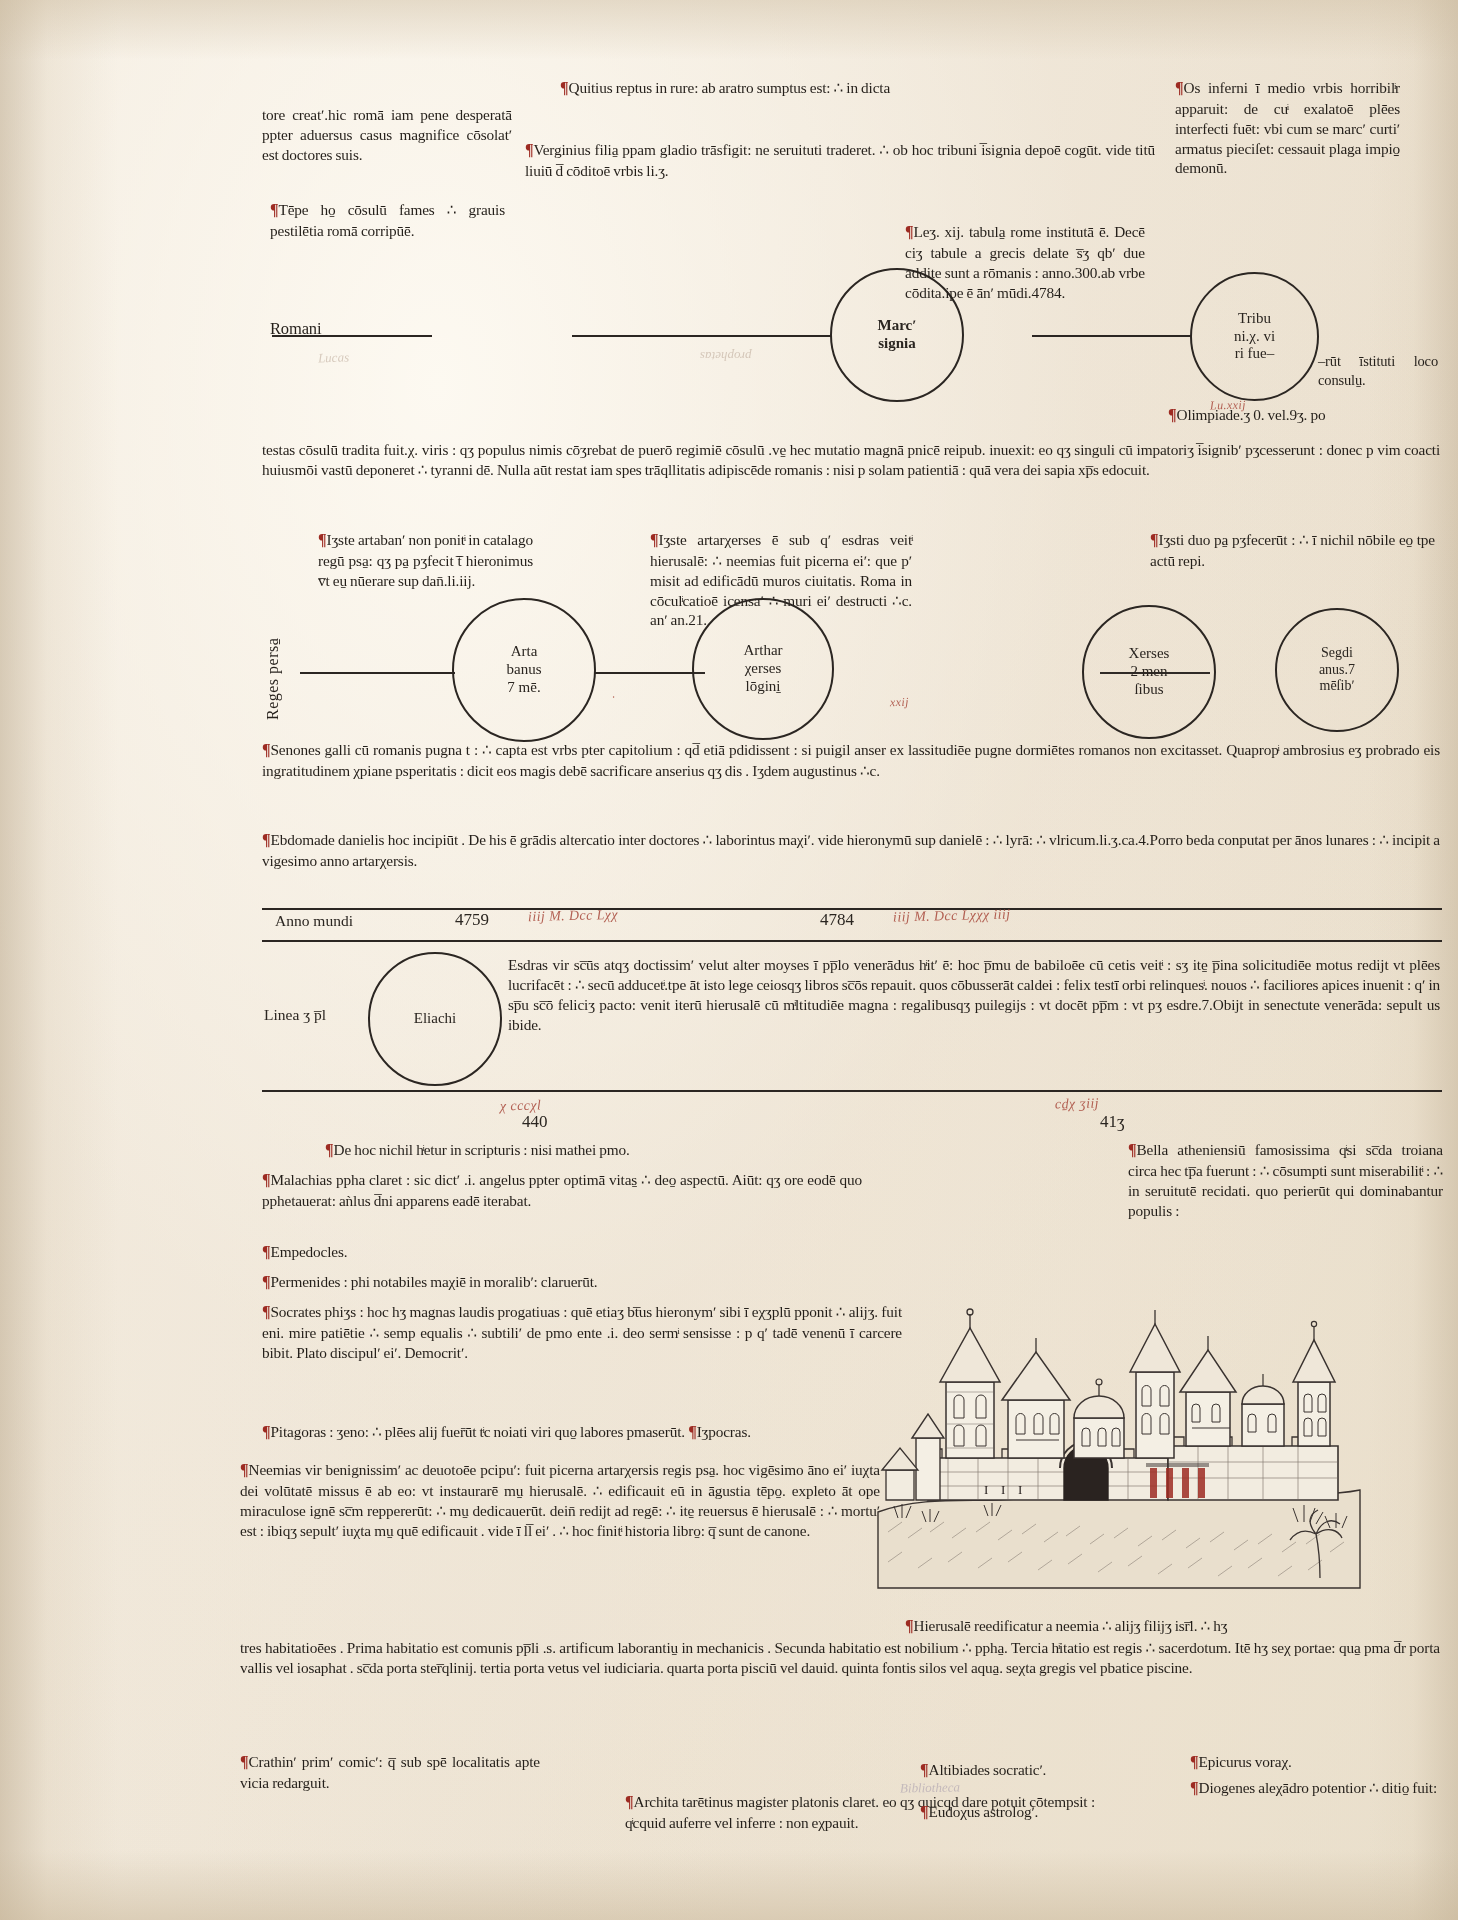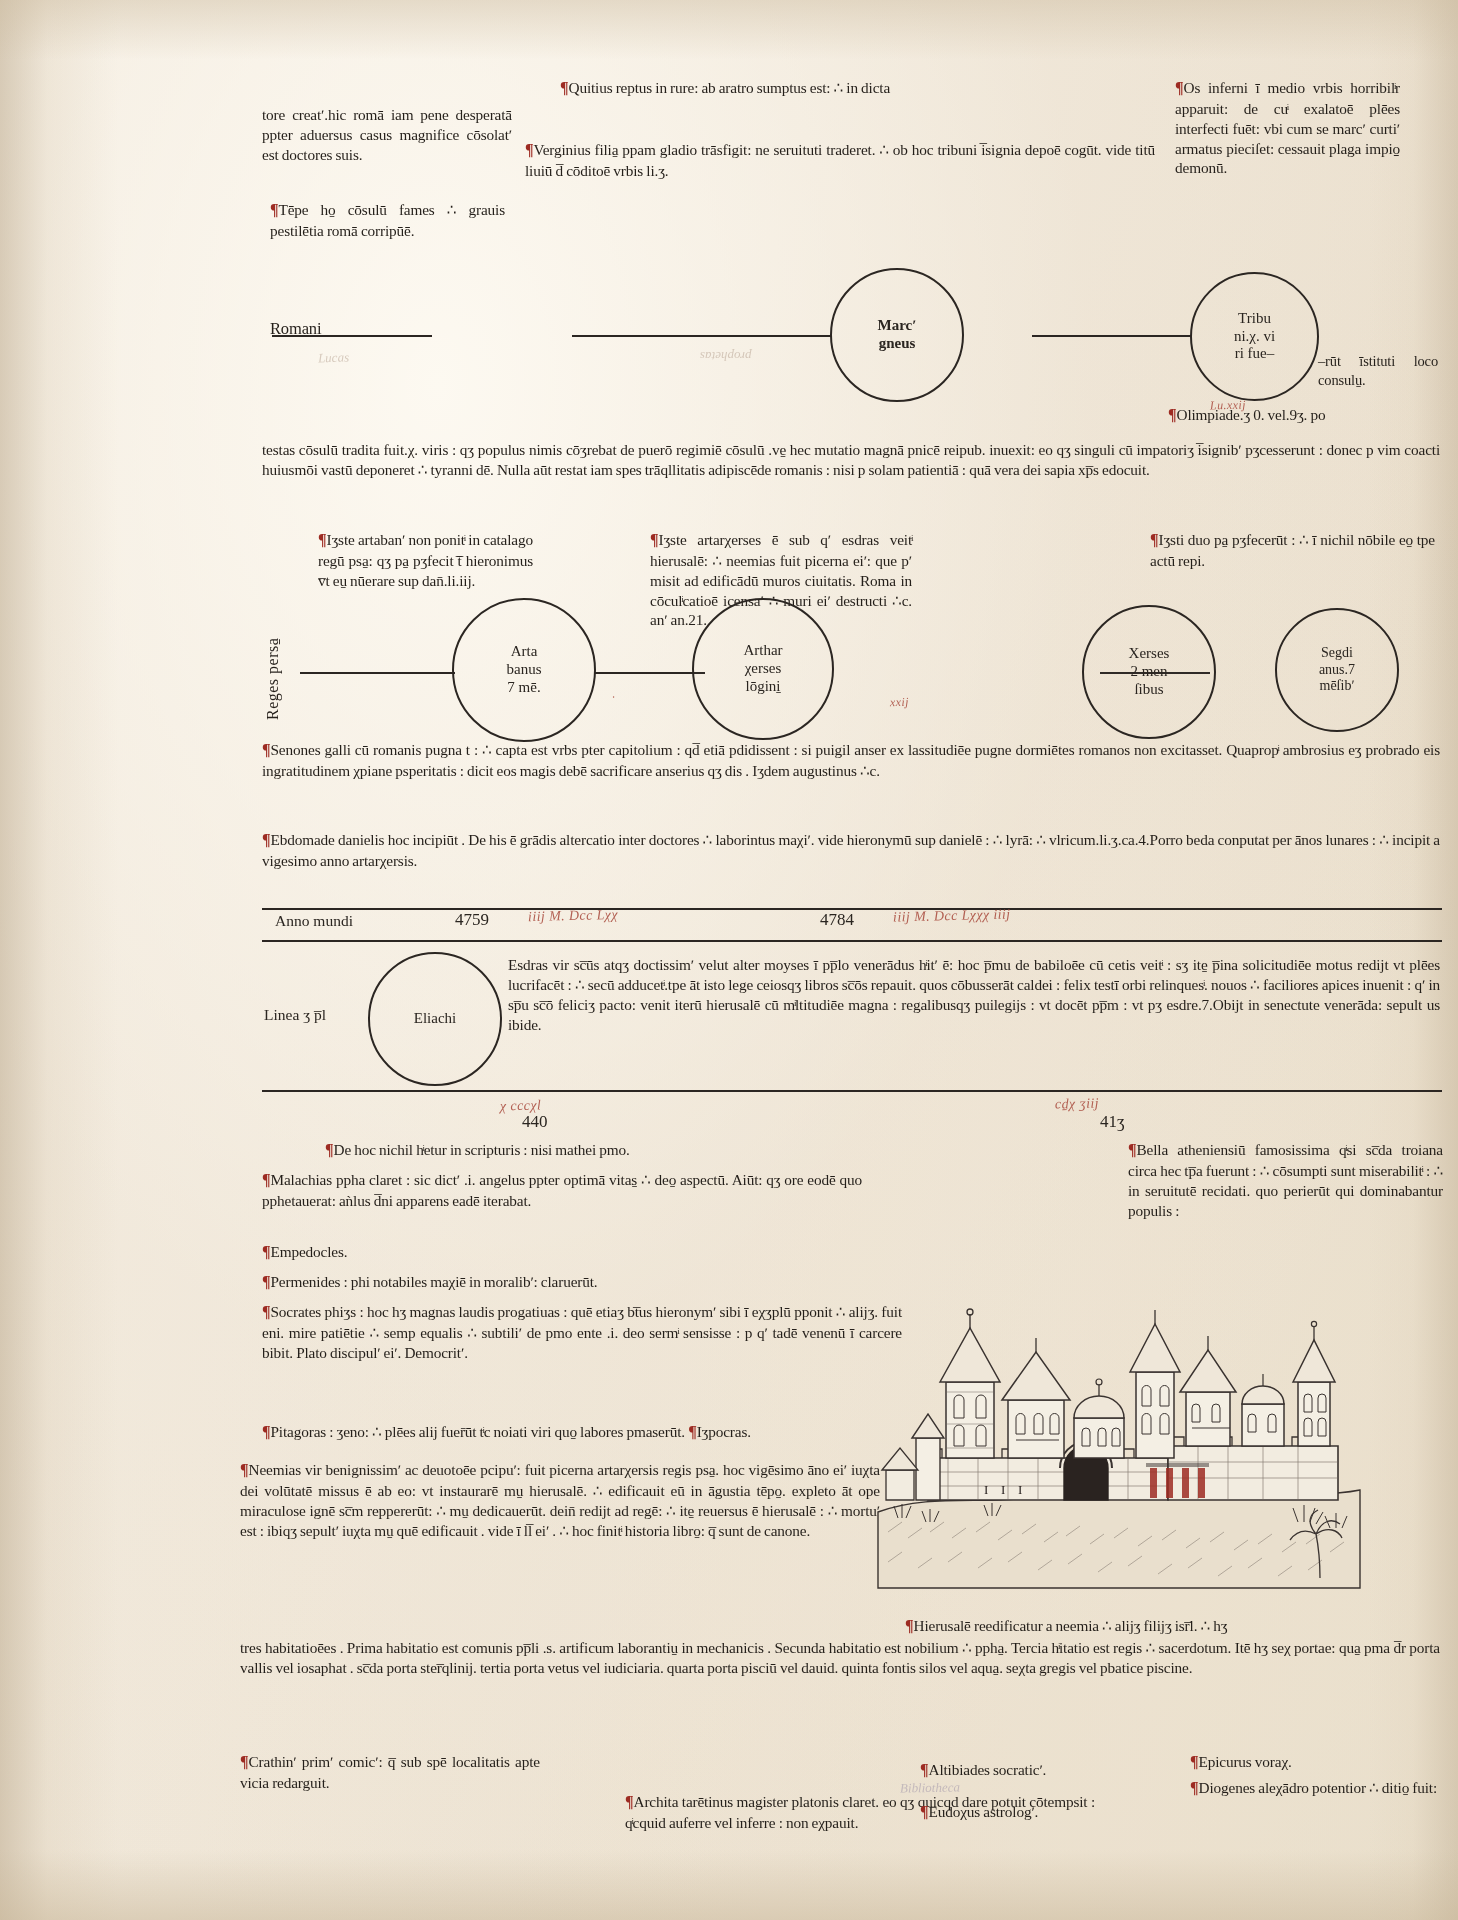--- a/index.html
+++ b/index.html
@@ -164,24 +164,25 @@
 
   <div class="hline" style="left:272px; top:335px; width:160px;"></div>
   <div class="hline" style="left:572px; top:335px; width:260px;"></div>
   <div class="hline" style="left:1032px; top:335px; width:160px;"></div>
 
 
 
   <div class="roundel" style="left:830px; top:268px; width:130px; height:130px;font-weight:bold;">
     <div>
       <span>Marcʹ</span>
-      <span>gneus</span>
-    </div>
-  </div>
-
+      <span>signia</span>
+    </div>
+  </div>
+
+  <div class="blk" style="left:905px; top:222px; width:240px;"><span class="pil">¶</span>Leʒ. xij. tabula̱ rome institutā ē. Decē ciʒ tabule a grecis delate s̅ʒ qbʹ due addite sunt a rōmanis : anno.300.ab vrbe cōdita.ipe ē ānʹ mūdi.4784.</div>
 
   <div class="roundel" style="left:1190px; top:272px; width:125px; height:125px;">
     <div>
       <span>Tribu</span>
       <span>ni.χ. vi</span>
       <span>ri fue–</span>
     </div>
   </div>
 
   <div class="blk" style="left:1318px; top:352px; width:120px; font-size:14.5px;">–rūt īstituti loco consulu̱.</div>

